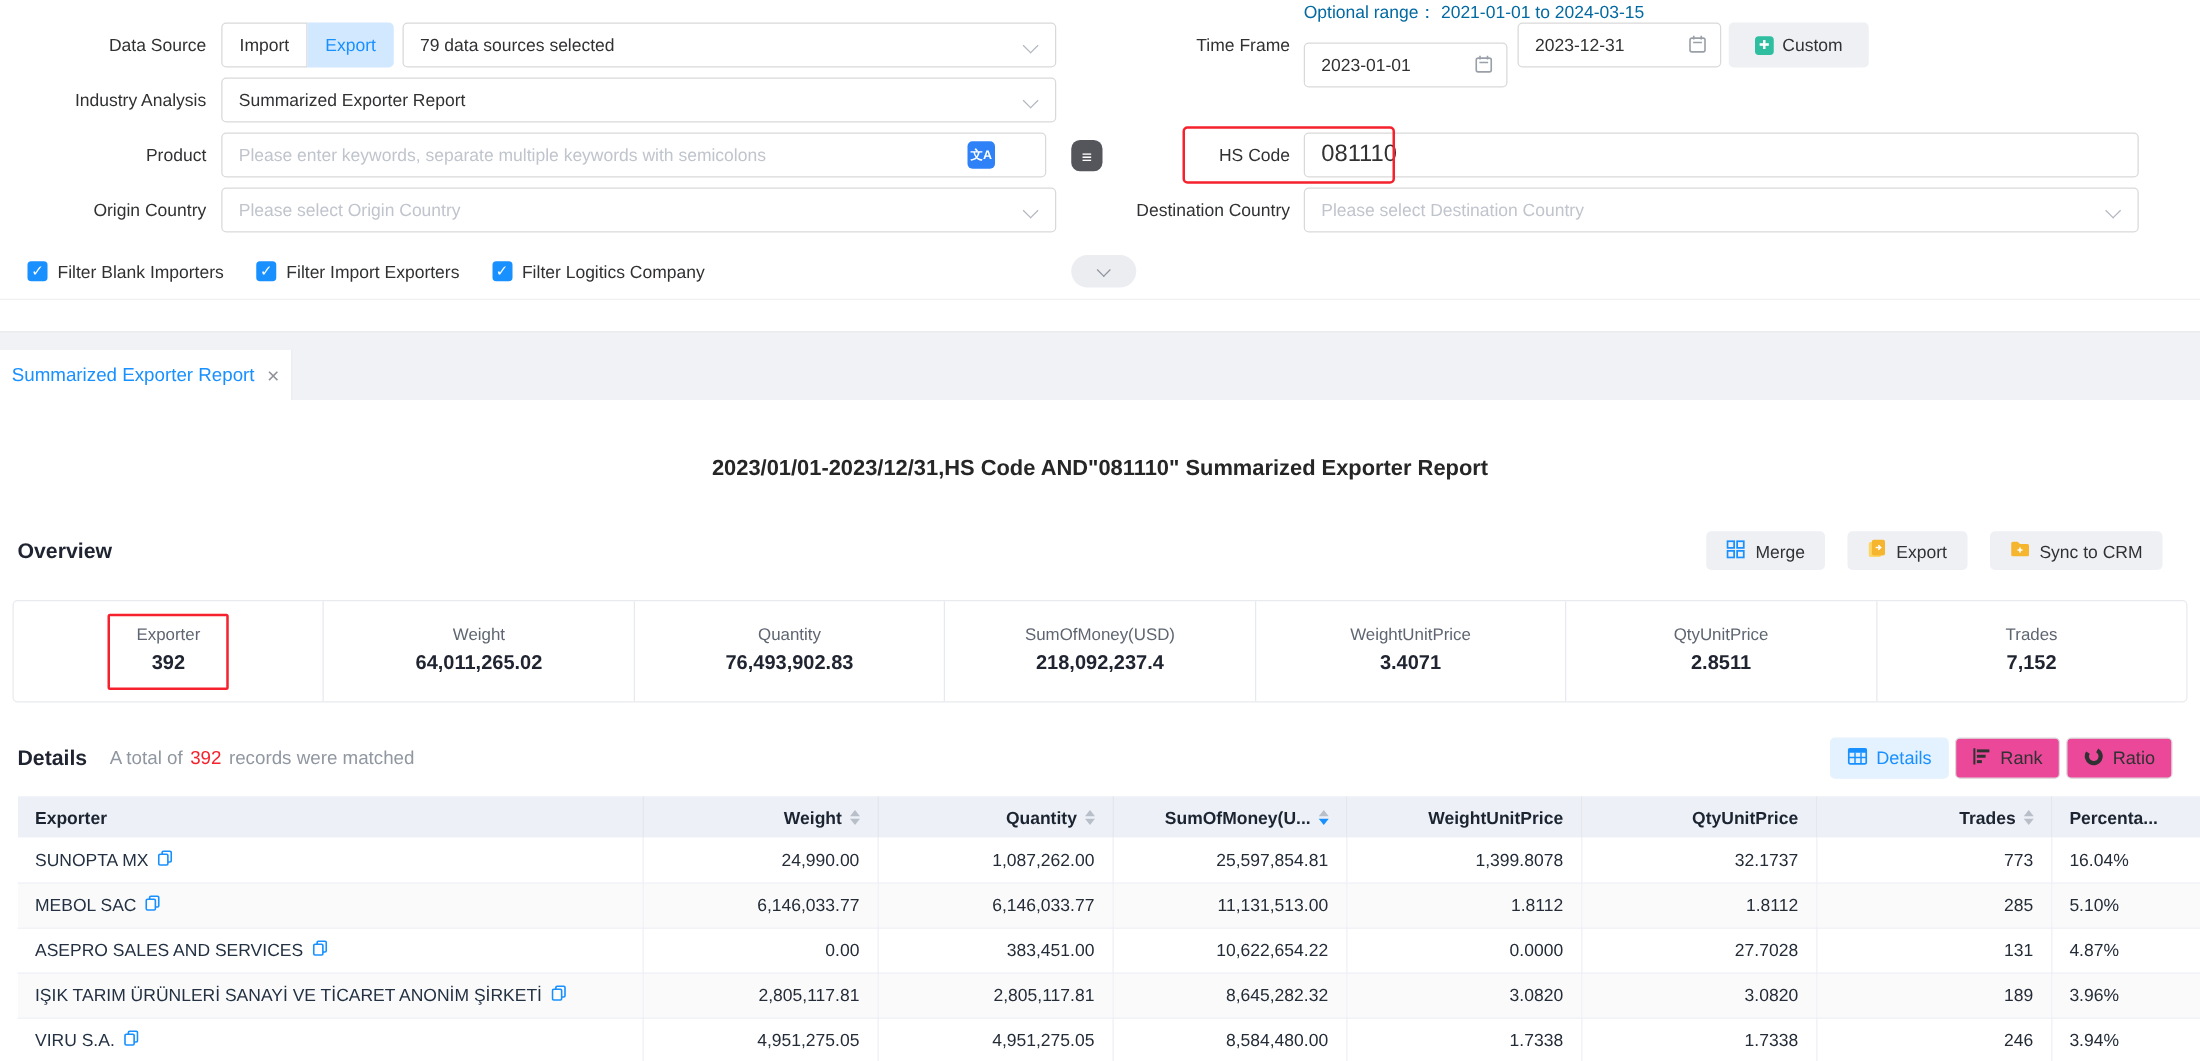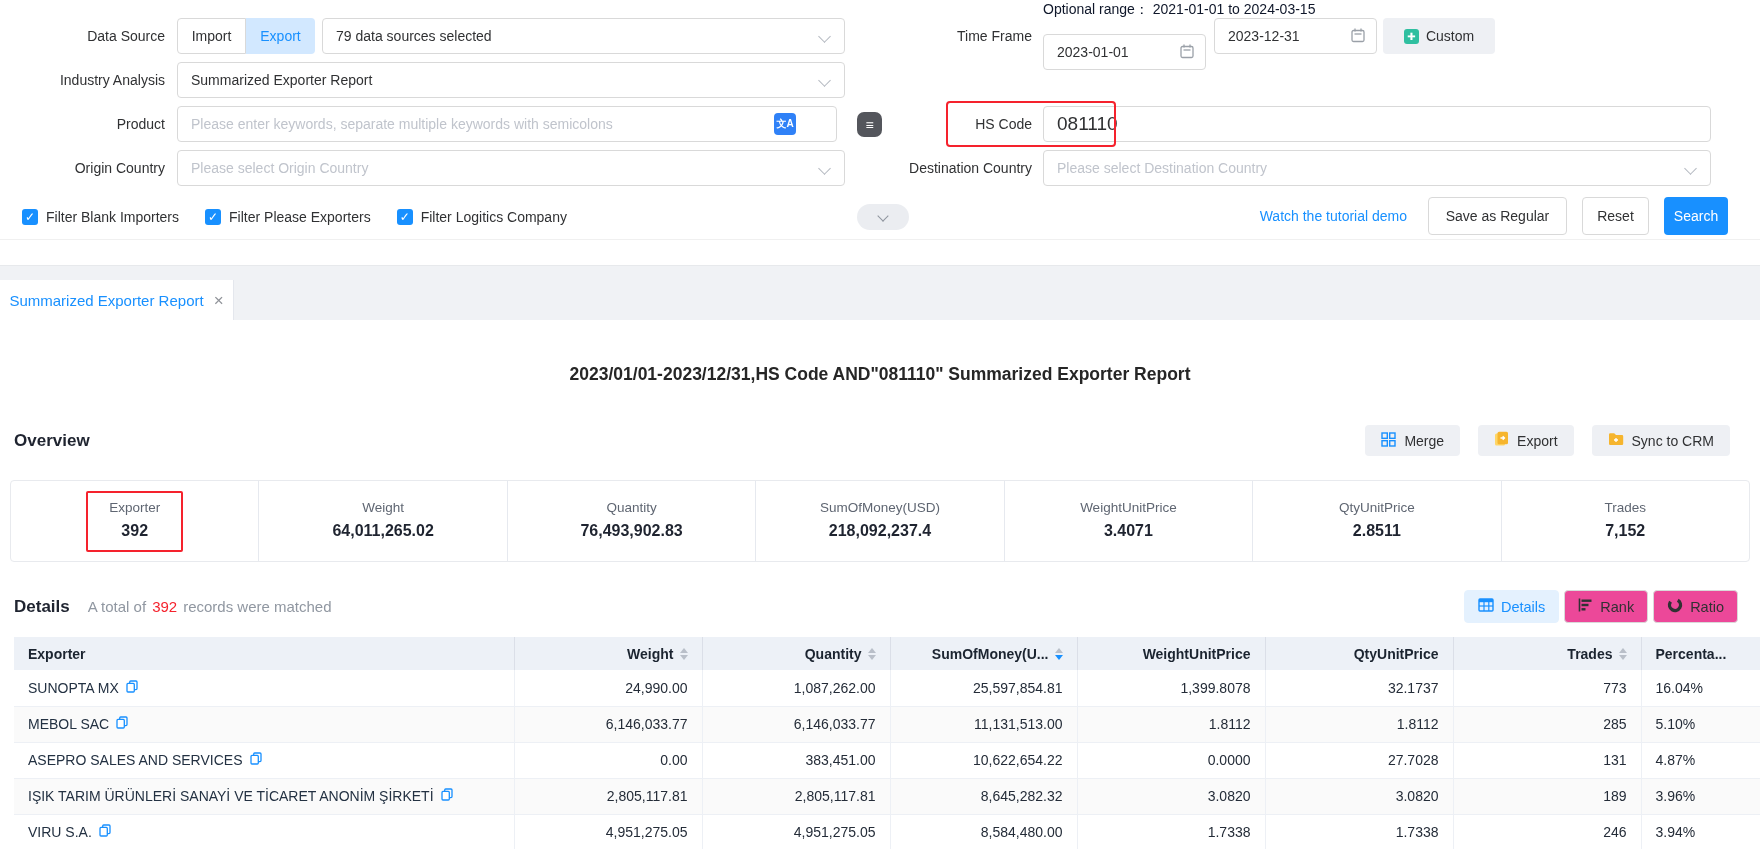--- a/index.html
+++ b/index.html
@@ -2,21 +2,21 @@
 <html><head>
 <meta charset="utf-8">
 <style>
   * { margin:0; padding:0; box-sizing:border-box; }
   html,body { width:1760px; height:849px; overflow:hidden; background:#fff;
     font-family:"Liberation Sans", sans-serif; font-size:14px; color:#303133; }
 
   
   .filter-panel { position:relative; width:1760px; height:240px; padding-top:18px;
     border-bottom:1px solid #f0f0f0; background:#fff; }
-  .optional-range { position:absolute; top:1px; left:1043px; color:#0f172a; font-size:14px; }
+  .optional-range { position:absolute; top:1px; left:1043px; color:#0369a1; font-size:14px; }
   .frow { position:relative; display:flex; align-items:center; height:36px; margin-bottom:8px; width:1760px; }
   .flabel { width:165px; margin-right:12px; text-align:right; color:#303133; flex:none; }
   .seg { width:69px; height:36px; display:flex; align-items:center; justify-content:center; cursor:pointer; }
   .seg-import { background:#fff; border:1px solid #d9d9d9; border-radius:4px 0 0 4px; color:#303133; }
   .seg-export { background:#d2e8ff; color:#1890ff; border-radius:0 4px 4px 0; }
   .select, .txtwrap, .dateinput { position:relative; height:36px; border:1px solid #d9d9d9;
     border-radius:4px; background:#fff; display:flex; align-items:center; padding:0 34px 0 13px; }
   .select .val { color:#303133; }
   .select .ph, .ph { color:#c0c4cc; }
   .chev { position:absolute; right:15px; top:13px; width:9px; height:9px;
@@ -192,35 +192,29 @@
   </div>
 
   <div class="frow cbrow">
     <div class="cbgroup">
       <div class="cbitem">
         <span class="cb">✓</span>
         <span>Filter Blank Importers</span>
       </div>
       <div class="cbitem">
         <span class="cb">✓</span>
-        <span>Filter Please Exporters</span>
+        <span>Filter Import Exporters</span>
       </div>
       <div class="cbitem">
         <span class="cb">✓</span>
         <span>Filter Logitics Company</span>
       </div>
     </div>
     <div class="collapse-pill">
       <span class="chev2"></span>
-    </div>
-    <div class="filter-actions">
-      <span class="link">Watch the tutorial demo</span>
-      <div class="btn btn-outline btn-save">Save as Regular</div>
-      <div class="btn btn-outline btn-reset">Reset</div>
-      <div class="btn btn-search">Search</div>
     </div>
   </div>
 </div>
 
 <div class="tabbar">
   <div class="tab">
     <span class="tab-title">Summarized Exporter Report</span>
     <span class="tab-close">×</span>
   </div>
 </div>

